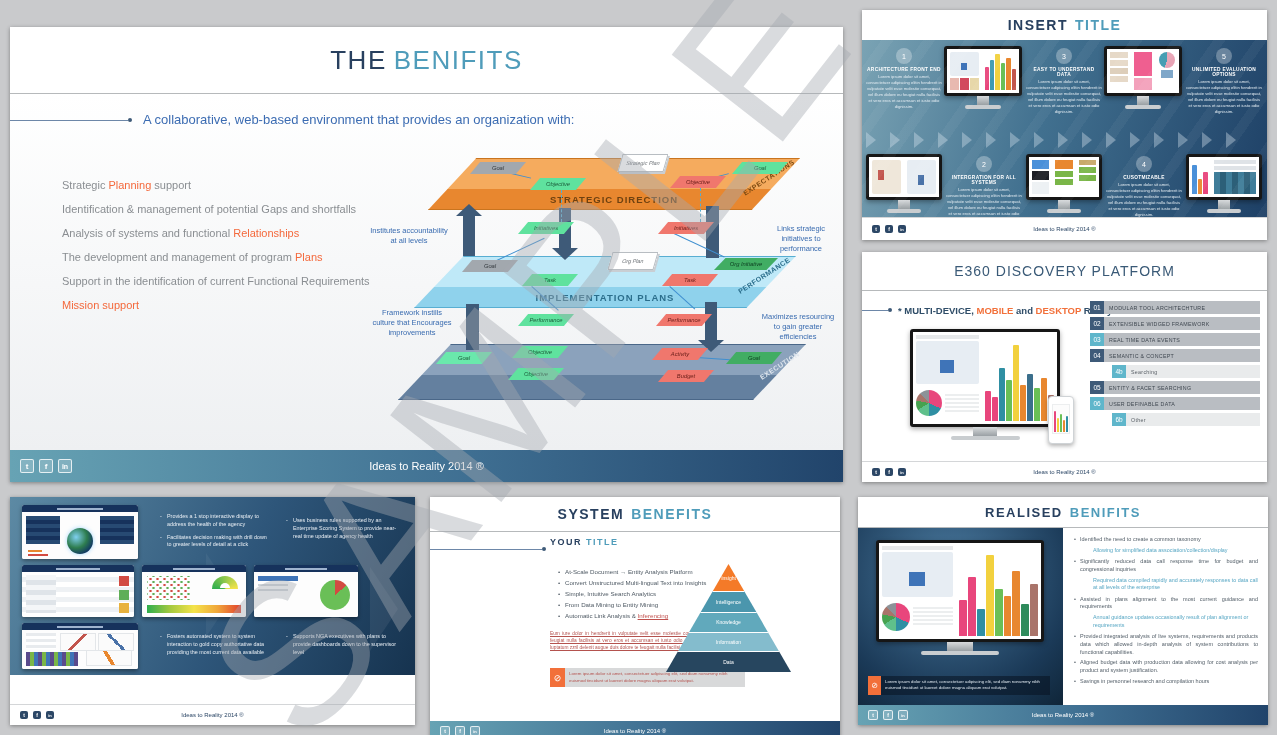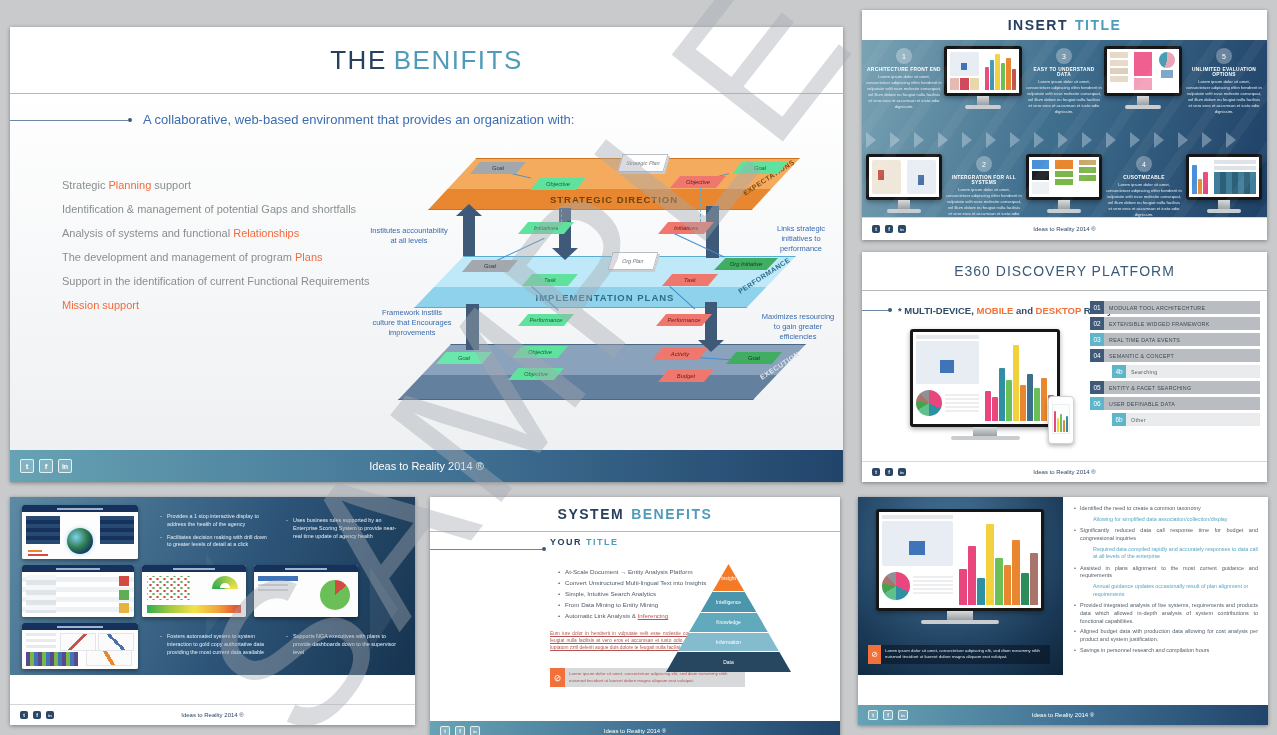--- a/index.html
+++ b/index.html
@@ -688,20 +688,23 @@
       <div class="socials">
         <span class="ico" style="width:8px;height:8px;font-size:5px;">t</span>
         <span class="ico" style="width:8px;height:8px;font-size:5px;">f</span>
         <span class="ico" style="width:8px;height:8px;font-size:4px;">in</span>
       </div>
       <div class="foot-text" style="font-size:6px;">Ideas to Reality 2014 ®</div>
     </div>
   </section>
 
   <section class="slide" id="s6">
+    <div class="s-head">
+      <h2><span class="t-dark">REALISED</span><span class="t-accent">BENIFITS</span></h2>
+    </div>
     <div class="body">
       <div class="lpanel">
         <div class="monitor" style="left:18px;top:12px;width:168px;">
           <div class="mframe">
               <div class="mscreen" style="height:96px;">
             <div class="dash-left">
               <span style="height:4px;background:#e6e8ea;"></span>
               <div class="map" style="flex:1.2;">
                     <i></i>
                   </div>

